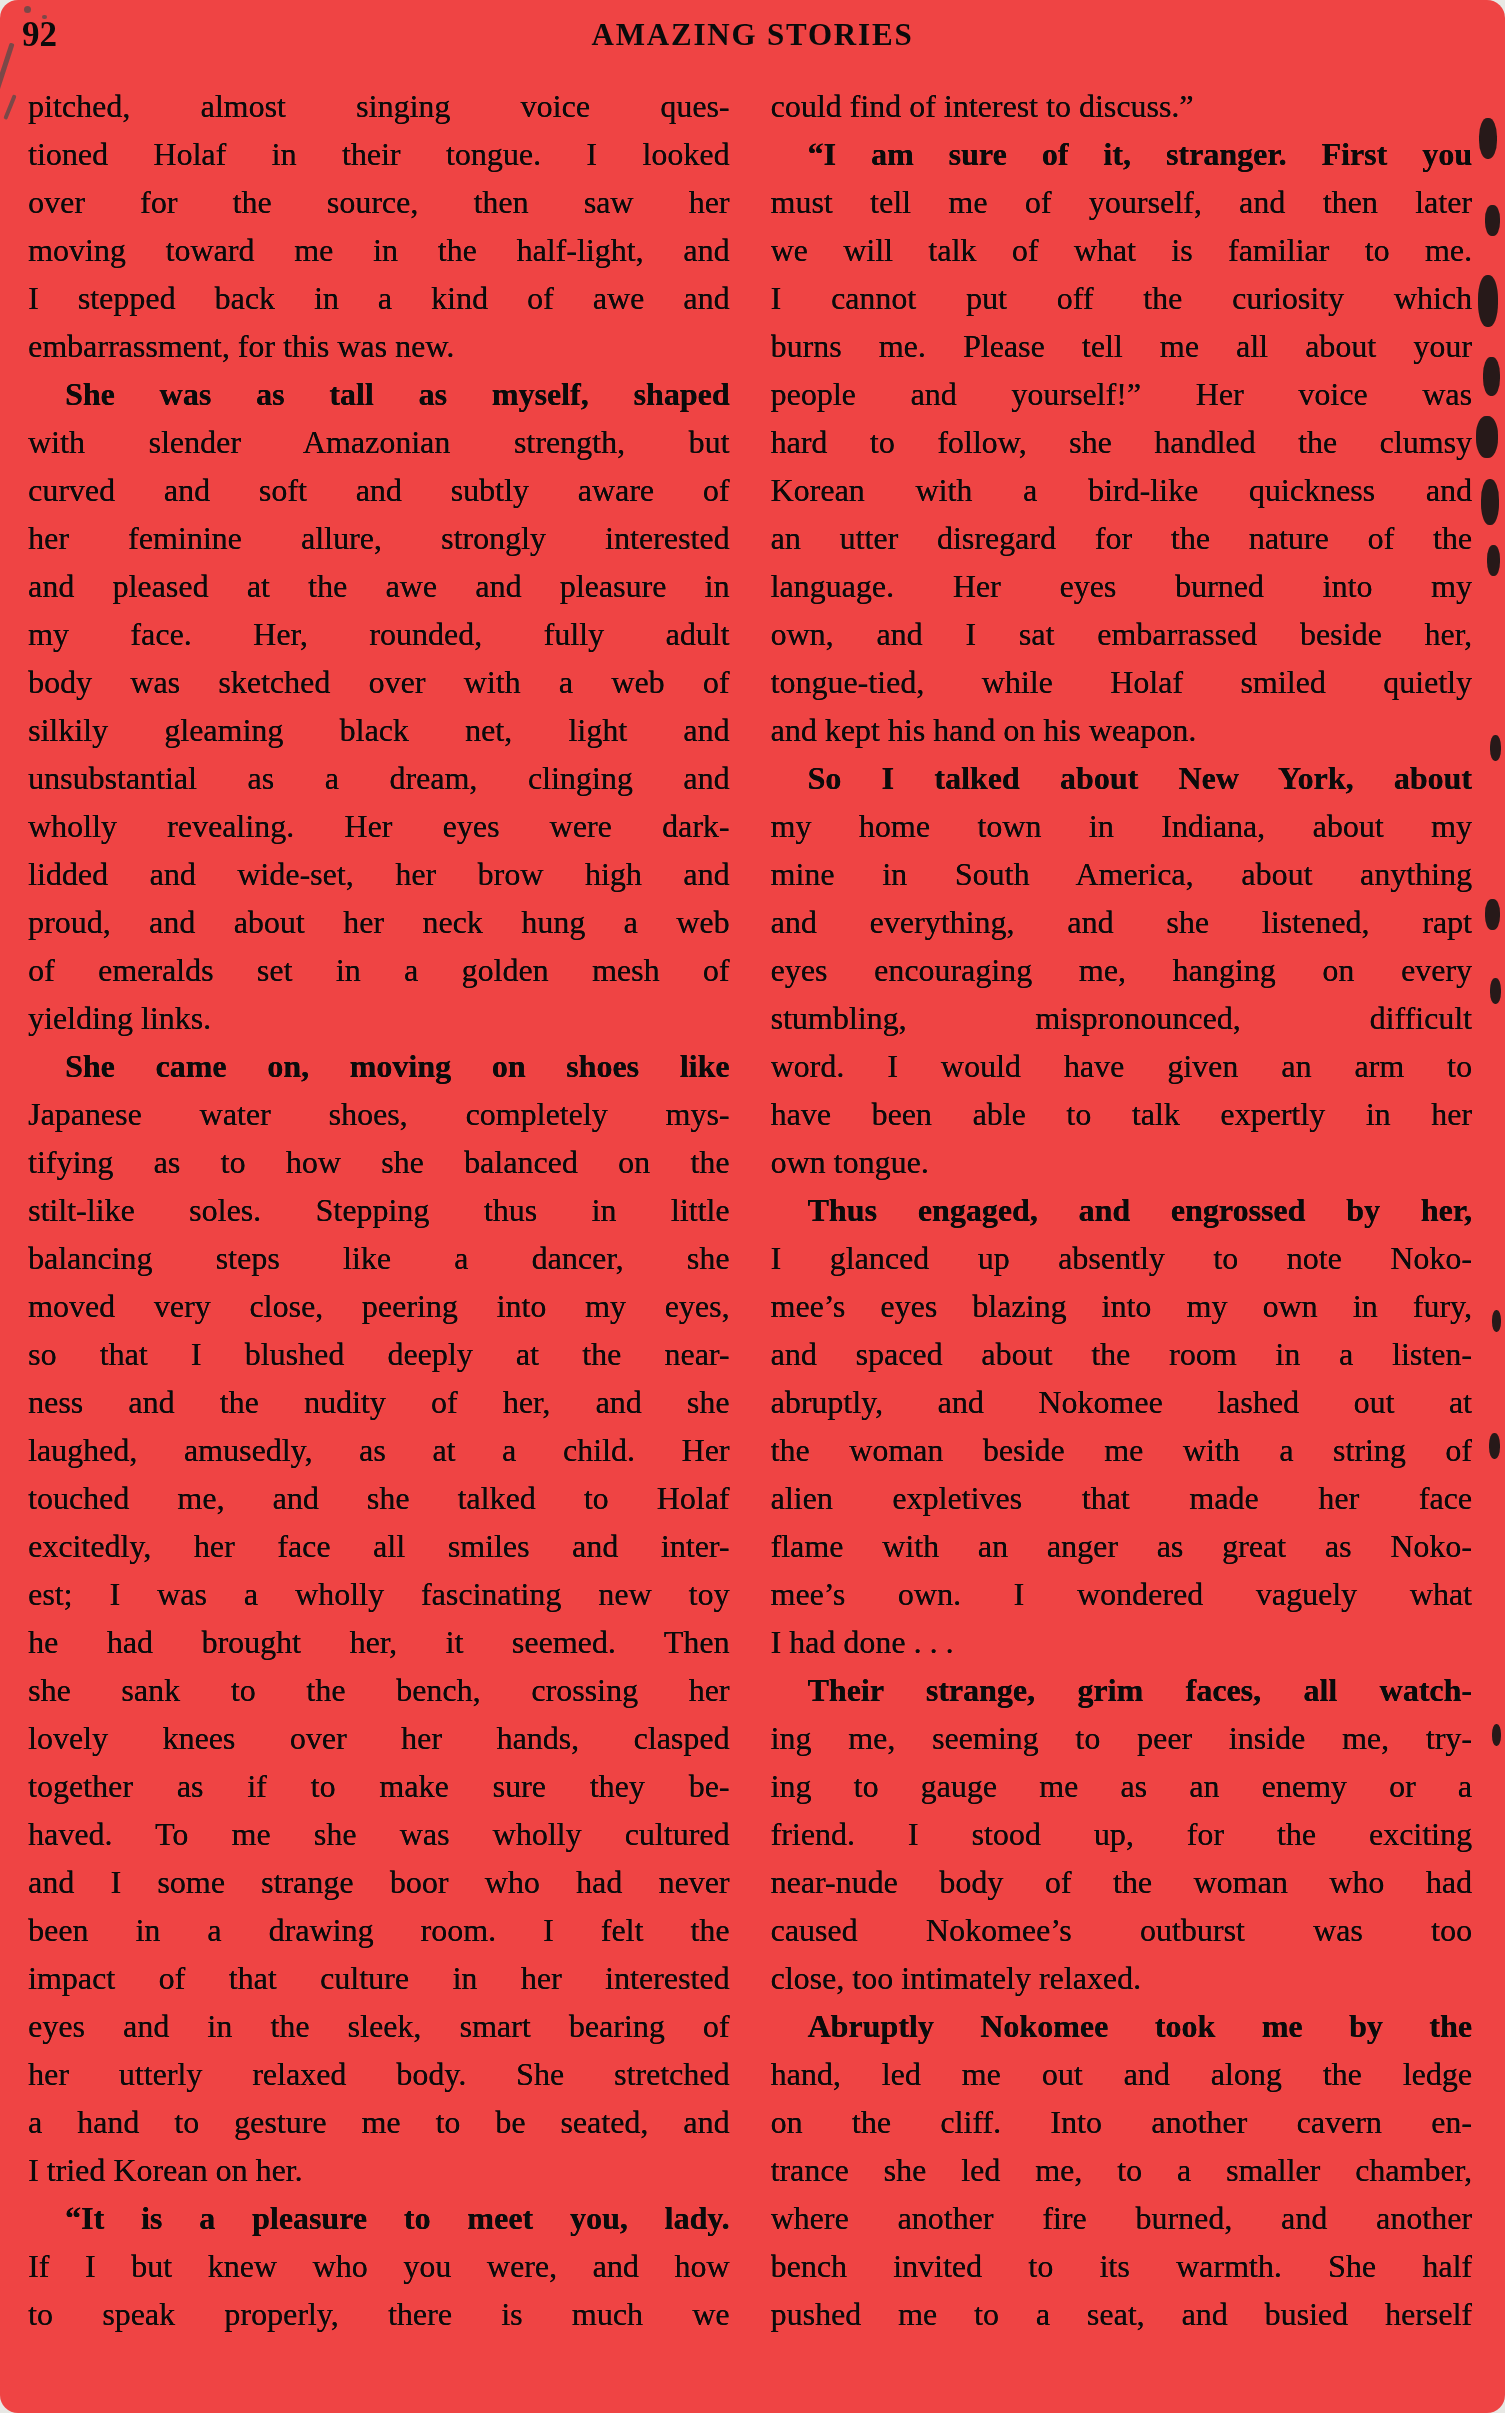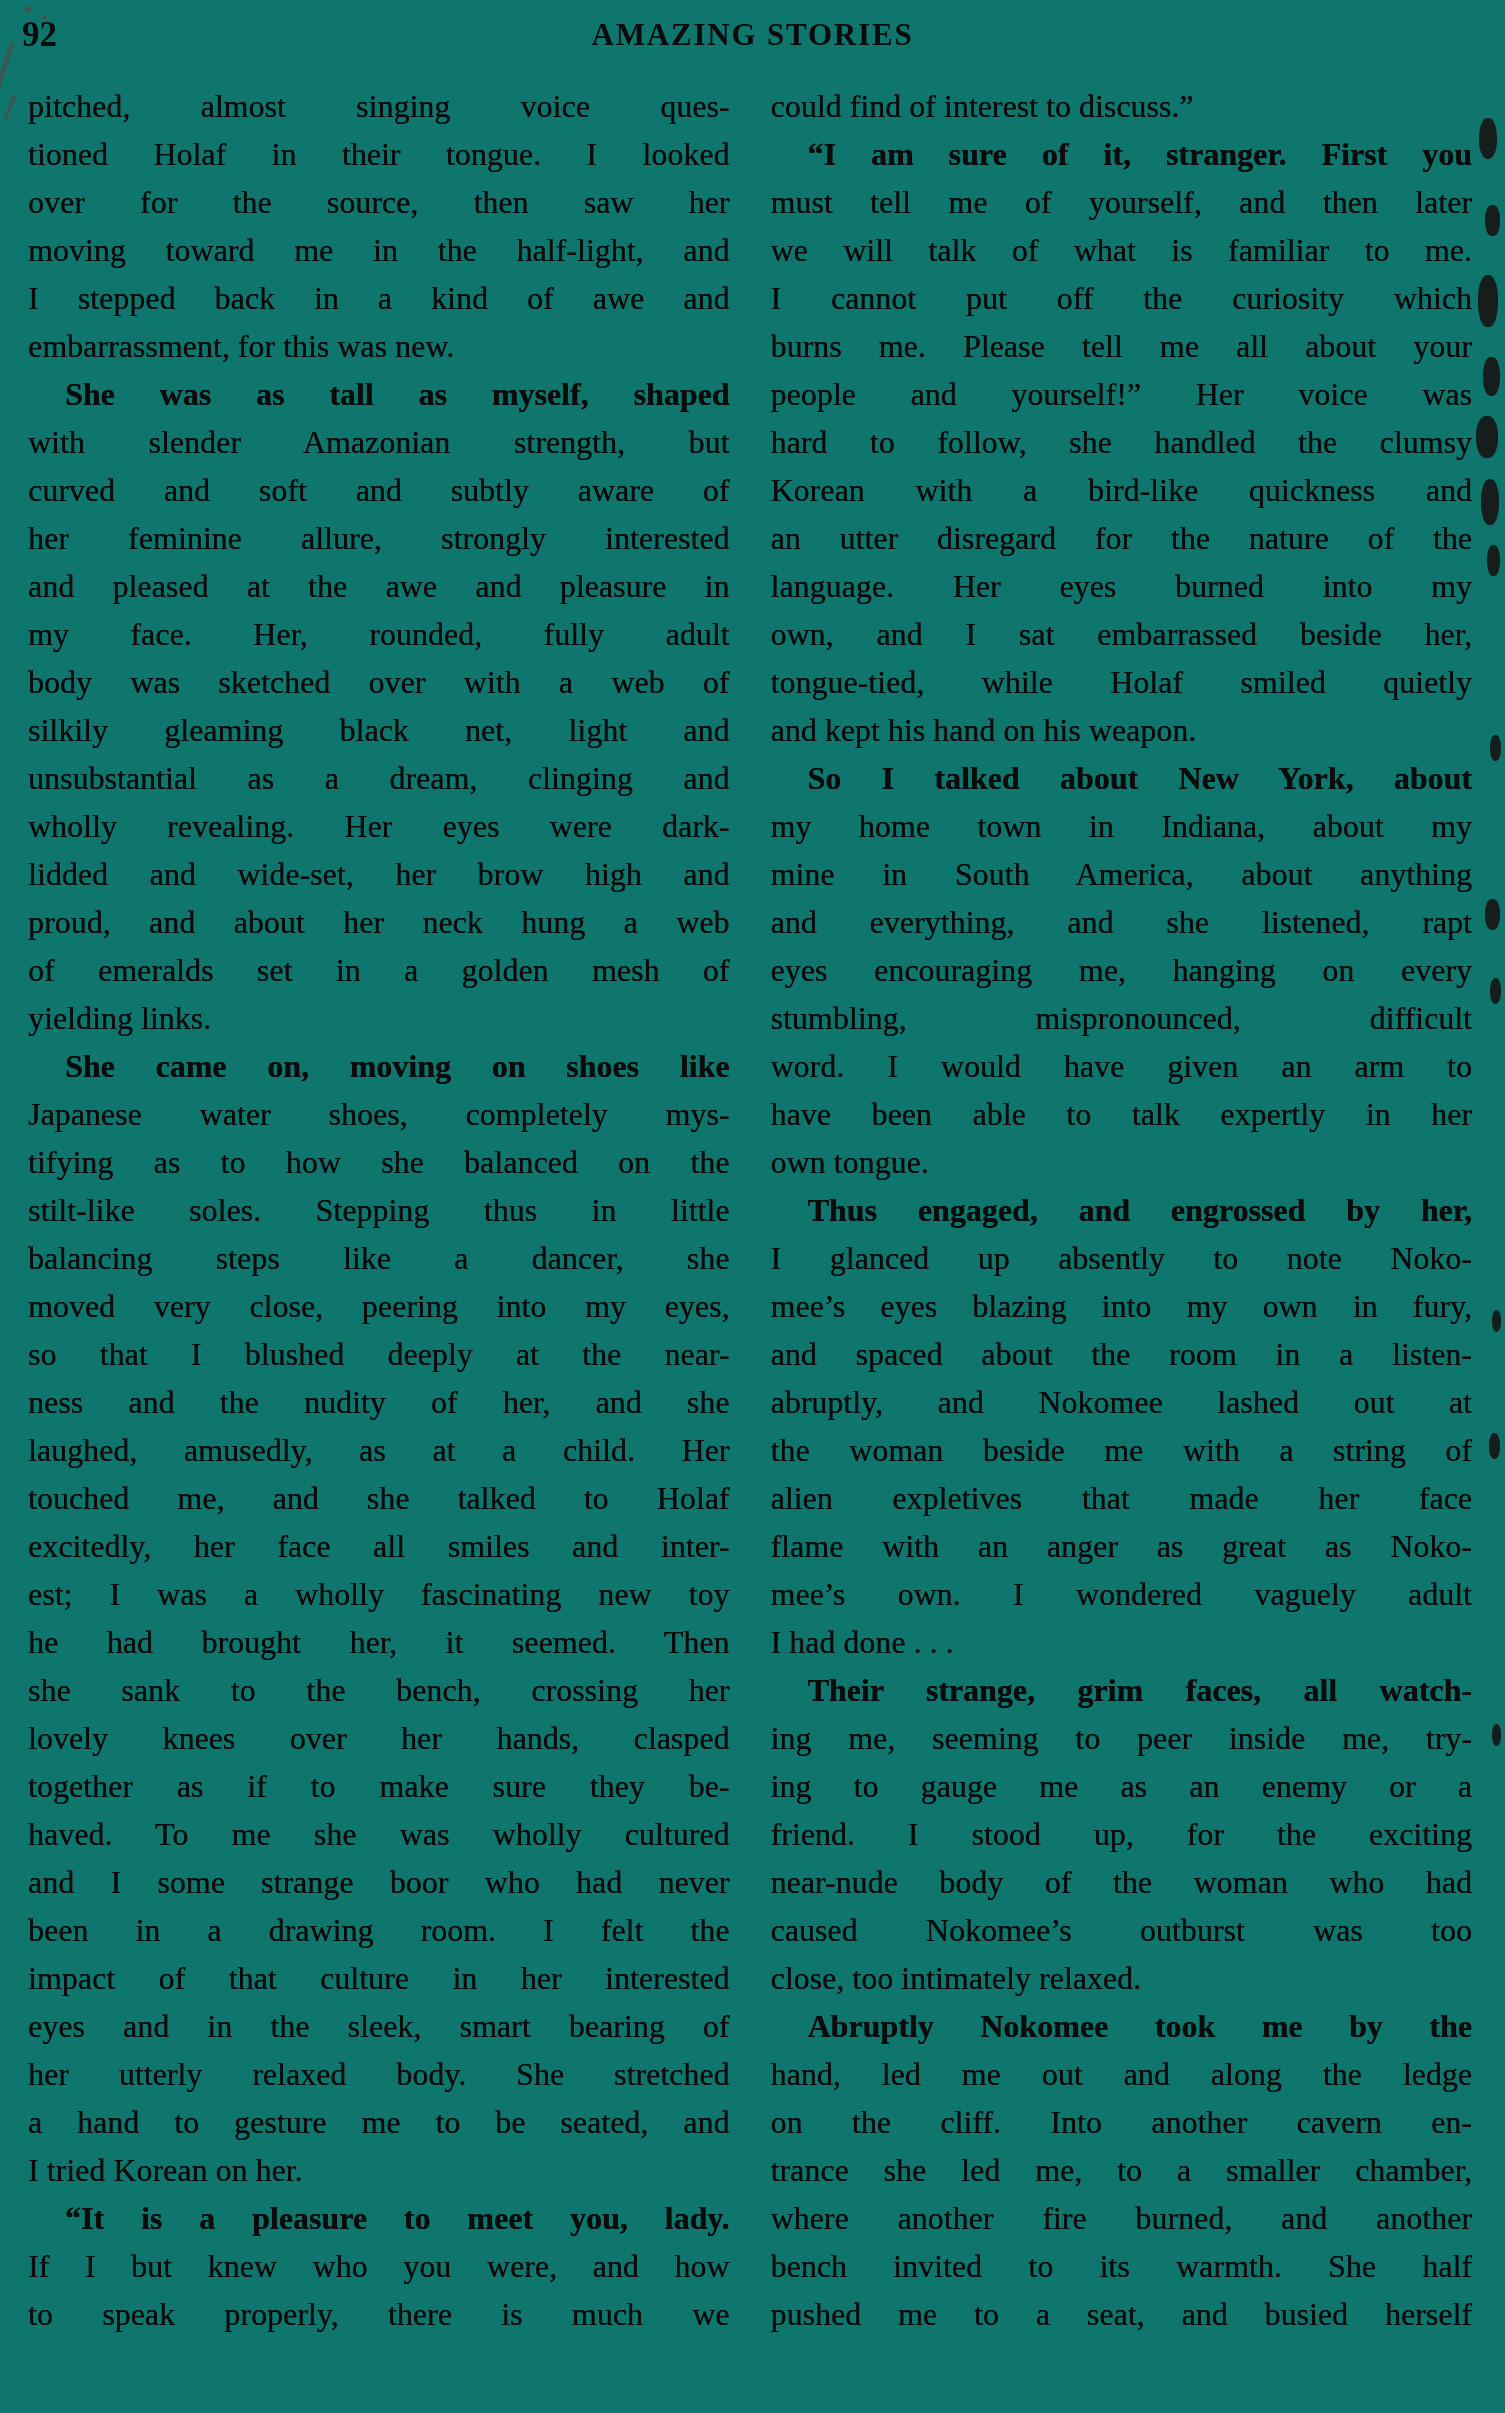--- a/index.html
+++ b/index.html
@@ -57,21 +57,21 @@
     position: absolute;
     background: #161616;
     border-radius: 45%;
     opacity: 0.92;
   }
   .artifact.smudge { background: #4a4a4a; opacity: 0.7; border-radius: 1.8px; }
 </style>
 </head>
 <body>
 
-<div class="page" style="background: #0f766e; color: rgb(11, 11, 11);">
+<div class="page" style="background: #ef4444; color: rgb(11, 11, 11); border-radius: 18px;">
 
   <header class="running-head">
     <span class="page-num">92</span>
     <h1 class="head-title">AMAZING STORIES</h1>
   </header>
 
   <main class="columns">
     <div class="col">
         <div class="line">pitched, almost singing voice ques-</div>
         <div class="line">tioned Holaf in their tongue. I looked</div>
@@ -146,21 +146,21 @@
         <div class="line">have been able to talk expertly in her</div>
         <div class="line para-end">own tongue.</div>
         <div class="line indent">Thus engaged, and engrossed by her,</div>
         <div class="line">I glanced up absently to note Noko-</div>
         <div class="line">mee’s eyes blazing into my own in fury,</div>
         <div class="line">and spaced about the room in a listen-</div>
         <div class="line">abruptly, and Nokomee lashed out at</div>
         <div class="line">the woman beside me with a string of</div>
         <div class="line">alien expletives that made her face</div>
         <div class="line">flame with an anger as great as Noko-</div>
-        <div class="line">mee’s own. I wondered vaguely adult</div>
+        <div class="line">mee’s own. I wondered vaguely what</div>
         <div class="line para-end">I had done . . .</div>
         <div class="line indent">Their strange, grim faces, all watch-</div>
         <div class="line">ing me, seeming to peer inside me, try-</div>
         <div class="line">ing to gauge me as an enemy or a</div>
         <div class="line">friend. I stood up, for the exciting</div>
         <div class="line">near-nude body of the woman who had</div>
         <div class="line">caused Nokomee’s outburst was too</div>
         <div class="line para-end">close, too intimately relaxed.</div>
         <div class="line indent">Abruptly Nokomee took me by the</div>
         <div class="line">hand, led me out and along the ledge</div>

